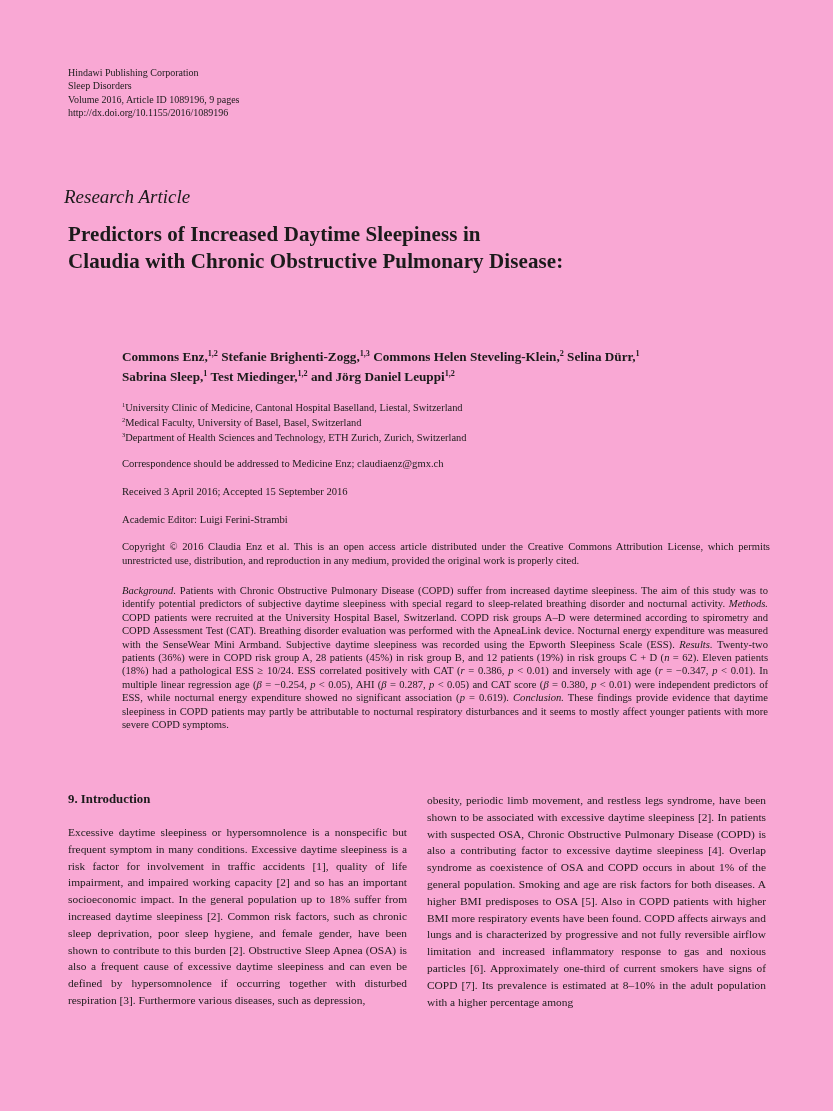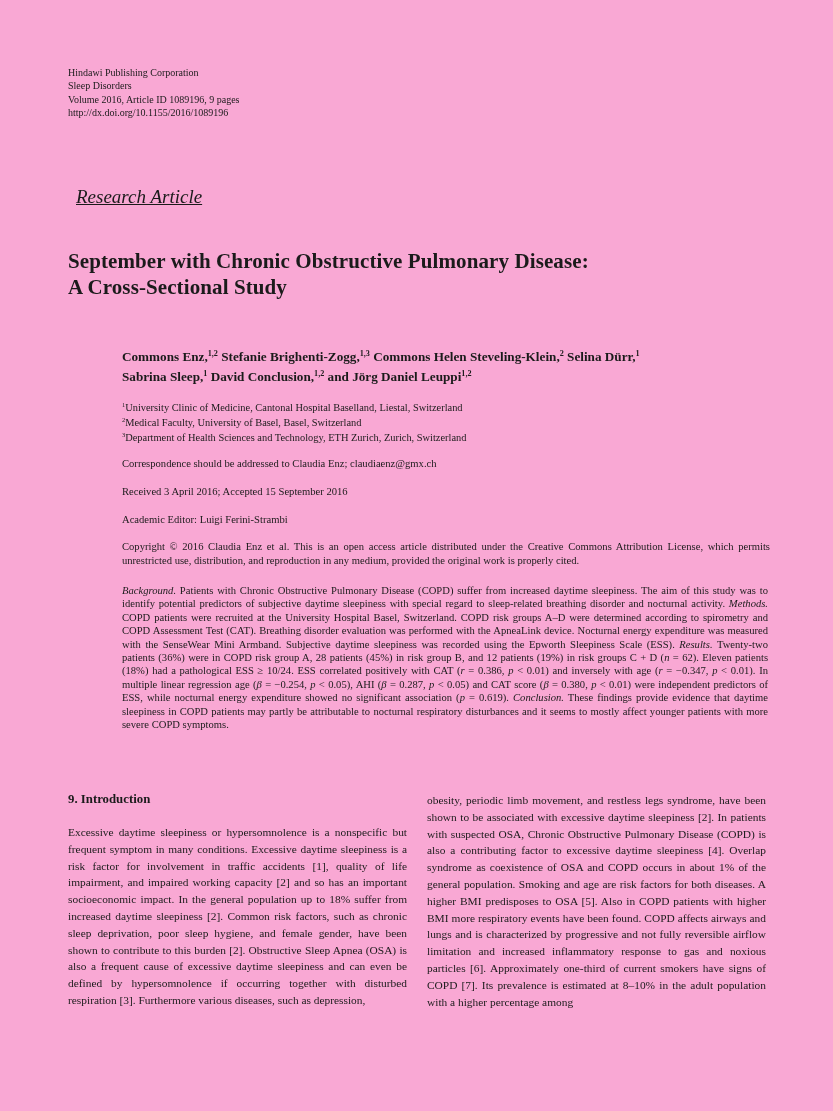--- a/index.html
+++ b/index.html
@@ -7,21 +7,21 @@
   .page{
     position:relative;
     width:833px;height:1111px;
     background:#f9a8d4;
     margin:0 auto;
     overflow:hidden;
     font-family:"Liberation Serif","DejaVu Serif",serif;
     color:#1b1b1b;
   }
   .pub-header{position:absolute;left:68px;top:66px;font-size:10px;line-height:13.4px;}
-  .article-type{position:absolute;left:76px;top:186px;font-size:19px;font-style:italic;text-decoration:underline;}
+  .article-type{position:absolute;left:64px;top:186px;font-size:19px;font-style:italic;}
   .title{position:absolute;left:68px;top:221px;margin:0;font-size:21px;line-height:26.5px;font-weight:bold;letter-spacing:.1px;}
   .authors{position:absolute;left:122px;top:347px;width:650px;font-size:13.2px;font-weight:bold;line-height:20px;}
   .affiliations{position:absolute;left:122px;top:401px;font-size:10.4px;line-height:14.8px;}
   .affiliations .it{}
   .meta{position:absolute;left:122px;font-size:10.6px;}
   .corr{top:458px;}
   .dates{top:486px;}
   .editor{top:514px;text-align:right;}
   .copyright{top:540px;width:648px;line-height:14px;text-align:justify;}
   .abstract{position:absolute;left:122px;top:584px;width:646px;font-size:10.6px;line-height:13.4px;text-align:justify;}
@@ -41,34 +41,33 @@
   <header class="pub-header">
     <div>Hindawi Publishing Corporation</div>
     <div>Sleep Disorders</div>
     <div>Volume 2016, Article ID 1089196, 9 pages</div>
     <div>http://dx.doi.org/10.1155/2016/1089196</div>
   </header>
 
   <div class="article-type">Research Article</div>
 
   <h1 class="title">
-    <br>
-    <span>September with Chronic Obstructive Pulmonary Disease:</span><br>
-    <span>A Cross-Sectional Study</span>
+    <span>Predictors of Increased Daytime Sleepiness in</span><br>
+    <span>Claudia with Chronic Obstructive Pulmonary Disease:</span><br>
   </h1>
 
-  <div class="authors"><span>Commons Enz,</span><sup>1,2</sup><span> Stefanie Brighenti-Zogg,</span><sup>1,3</sup><span> Commons Helen Steveling-Klein,</span><sup>2</sup><span> Selina Dürr,</span><sup>1</sup><br><span>Sabrina Sleep,</span><sup>1</sup><span> David Conclusion,</span><sup>1,2</sup><span> and Jörg Daniel Leuppi</span><sup>1,2</sup></div>
+  <div class="authors"><span>Commons Enz,</span><sup>1,2</sup><span> Stefanie Brighenti-Zogg,</span><sup>1,3</sup><span> Commons Helen Steveling-Klein,</span><sup>2</sup><span> Selina Dürr,</span><sup>1</sup><br><span>Sabrina Sleep,</span><sup>1</sup><span> Test Miedinger,</span><sup>1,2</sup><span> and Jörg Daniel Leuppi</span><sup>1,2</sup></div>
 
   <div class="affiliations">
     <div class="aff"><span></span><sup>1</sup><span class="it">University Clinic of Medicine, Cantonal Hospital Baselland, Liestal, Switzerland</span></div>
     <div class="aff"><span></span><sup>2</sup><span class="it">Medical Faculty, University of Basel, Basel, Switzerland</span></div>
     <div class="aff"><span></span><sup>3</sup><span class="it">Department of Health Sciences and Technology, ETH Zurich, Zurich, Switzerland</span></div>
   </div>
 
-  <div class="meta corr">Correspondence should be addressed to Claudia Enz; claudiaenz@gmx.ch</div>
+  <div class="meta corr">Correspondence should be addressed to Medicine Enz; claudiaenz@gmx.ch</div>
   <div class="meta dates">Received 3 April 2016; Accepted 15 September 2016</div>
   <div class="meta editor">Academic Editor: Luigi Ferini-Strambi</div>
   <div class="meta copyright">Copyright © 2016 Claudia Enz et al. This is an open access article distributed under the Creative Commons Attribution License, which permits unrestricted use, distribution, and reproduction in any medium, provided the original work is properly cited.</div>
 
   <div class="abstract"><span class="it">Background.</span><span> Patients with Chronic Obstructive Pulmonary Disease (COPD) suffer from increased daytime sleepiness. The aim of this study was to identify potential predictors of subjective daytime sleepiness with special regard to sleep-related breathing disorder and nocturnal activity. </span><span class="it">Methods.</span><span> COPD patients were recruited at the University Hospital Basel, Switzerland. COPD risk groups A–D were determined according to spirometry and COPD Assessment Test (CAT). Breathing disorder evaluation was performed with the ApneaLink device. Nocturnal energy expenditure was measured with the SenseWear Mini Armband. Subjective daytime sleepiness was recorded using the Epworth Sleepiness Scale (ESS). </span><span class="it">Results.</span><span> Twenty-two patients (36%) were in COPD risk group A, 28 patients (45%) in risk group B, and 12 patients (19%) in risk groups C + D (</span><span class="it">n</span><span> = 62). Eleven patients (18%) had a pathological ESS ≥ 10/24. ESS correlated positively with CAT (</span><span class="it">r</span><span> = 0.386, </span><span class="it">p</span><span> &lt; 0.01) and inversely with age (</span><span class="it">r</span><span> = −0.347, </span><span class="it">p</span><span> &lt; 0.01). In multiple linear regression age (</span><span class="it">β</span><span> = −0.254, </span><span class="it">p</span><span> &lt; 0.05), AHI (</span><span class="it">β</span><span> = 0.287, </span><span class="it">p</span><span> &lt; 0.05) and CAT score (</span><span class="it">β</span><span> = 0.380, </span><span class="it">p</span><span> &lt; 0.01) were independent predictors of ESS, while nocturnal energy expenditure showed no significant association (</span><span class="it">p</span><span> = 0.619). </span><span class="it">Conclusion.</span><span> These findings provide evidence that daytime sleepiness in COPD patients may partly be attributable to nocturnal respiratory disturbances and it seems to mostly affect younger patients with more severe COPD symptoms.</span></div>
 
   <div class="col col-left">
     <h2>9. Introduction</h2>
     <p>Excessive daytime sleepiness or hypersomnolence is a nonspecific but frequent symptom in many conditions. Excessive daytime sleepiness is a risk factor for involvement in traffic accidents [1], quality of life impairment, and impaired working capacity [2] and so has an important socioeconomic impact. In the general population up to 18% suffer from increased daytime sleepiness [2]. Common risk factors, such as chronic sleep deprivation, poor sleep hygiene, and female gender, have been shown to contribute to this burden [2]. Obstructive Sleep Apnea (OSA) is also a frequent cause of excessive daytime sleepiness and can even be defined by hypersomnolence if occurring together with disturbed respiration [3]. Furthermore various diseases, such as depression,</p>
   </div>

